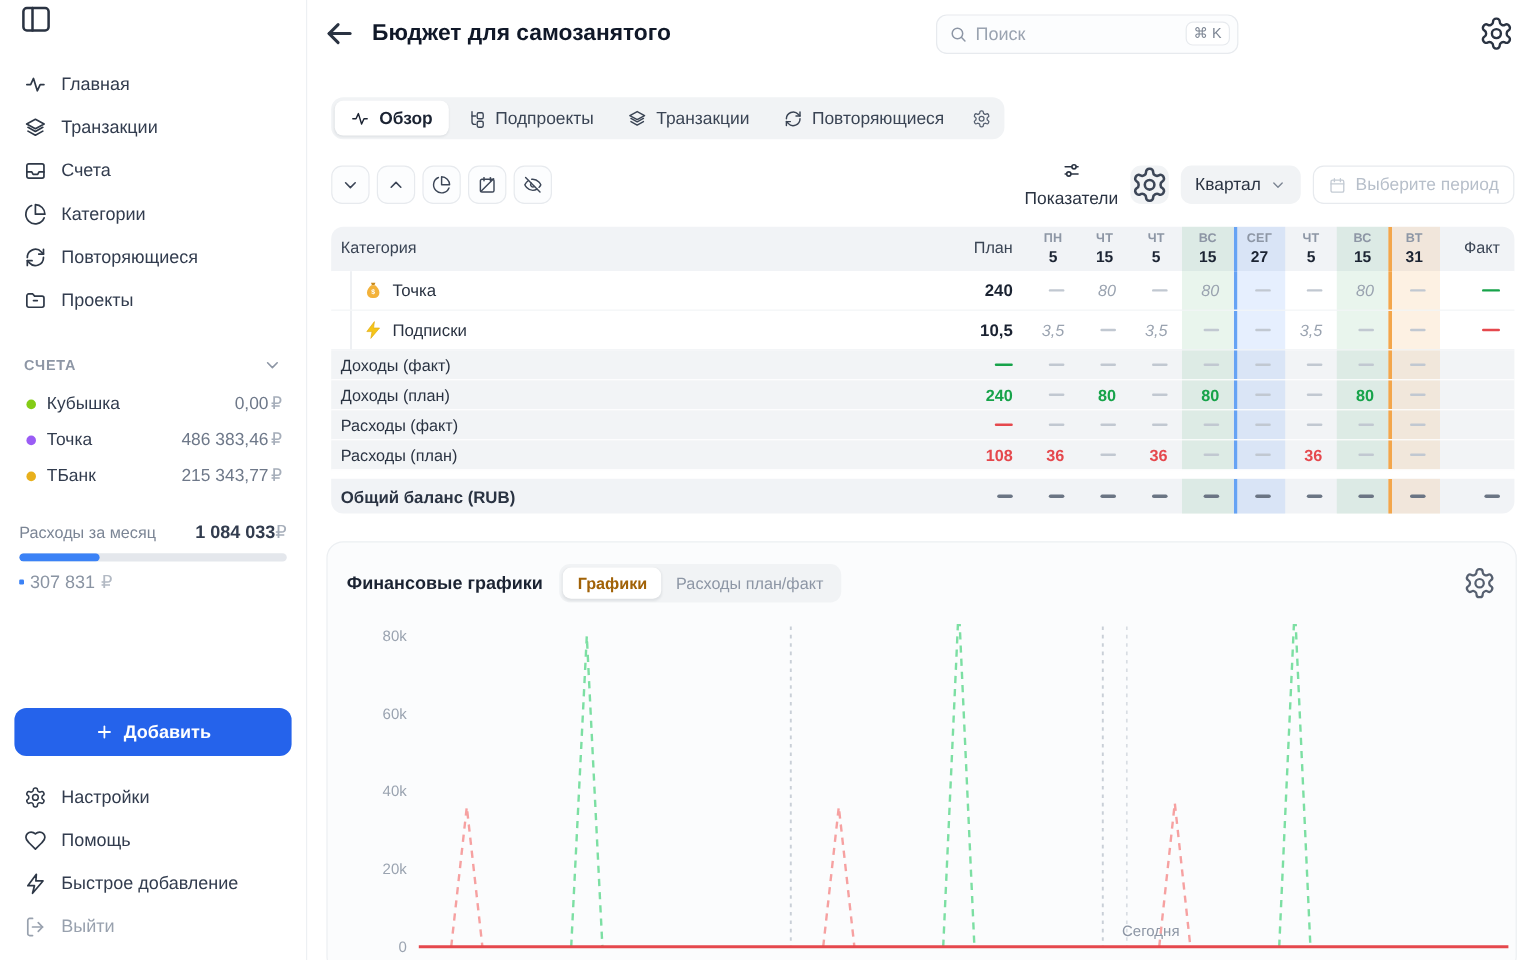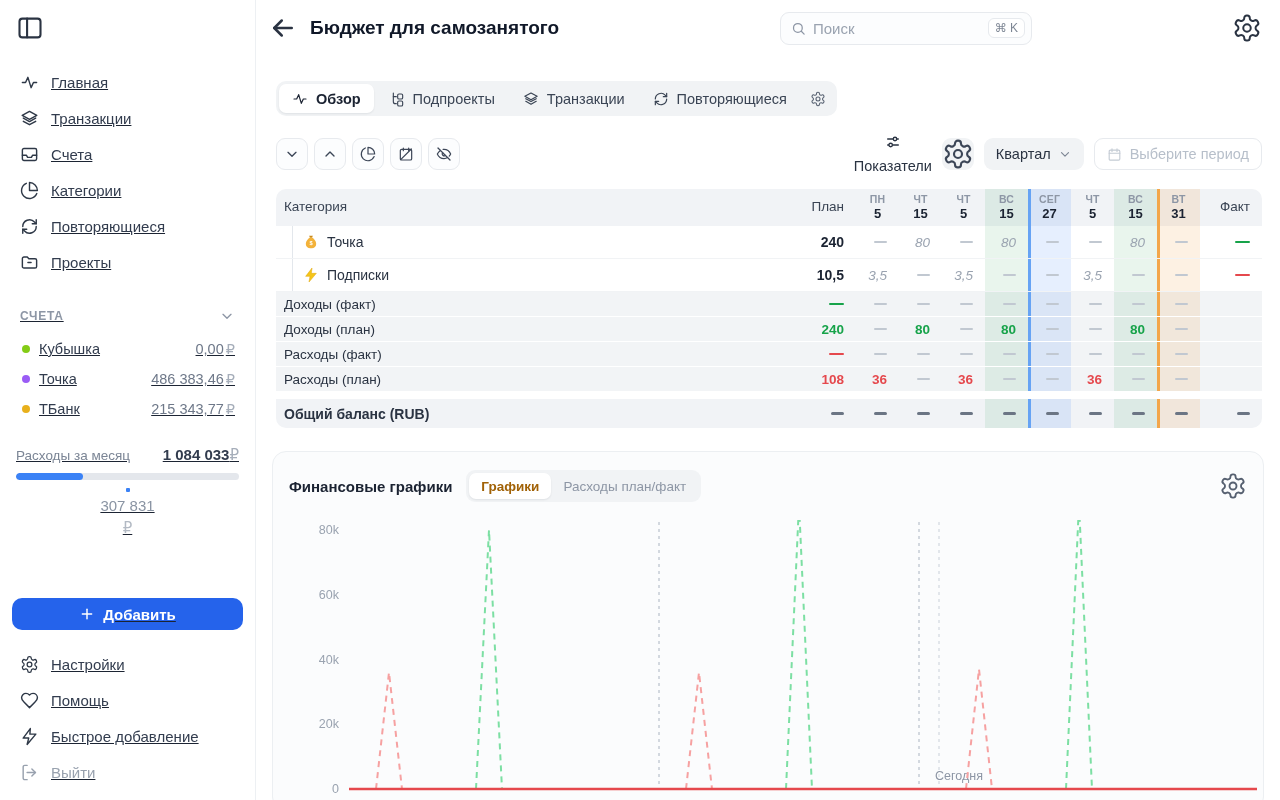--- a/index.html
+++ b/index.html
@@ -1,22 +1,22 @@
 <!DOCTYPE html>
 <html><head>
 <meta charset="utf-8">
 <style>
   * { margin:0; padding:0; box-sizing:border-box; }
   html,body { width:1280px; height:800px; overflow:hidden; background:#ffffff;
     font-family:"Liberation Sans","DejaVu Sans",sans-serif; color:#1c2433; }
 
   
   .app { display:flex; width:1280px; height:800px; }
-  .sidebar { width:256px; flex:0 0 256px; border-right:1px solid #edf0f3; padding:12px 0 0;
-    display:flex; flex-direction:column; position:relative;text-decoration:underline; }
+  .sidebar { width:256px; flex:0 0 256px; border-right:1px solid #edf0f3; padding:0 0 0;
+    display:flex; flex-direction:column; position:relative; }
   .main { flex:1; position:relative; overflow:hidden; }
 
   
   .sb-toggle { margin:2px 0 0 16px; width:28px; height:28px; display:flex; align-items:center; justify-content:center;
     color:#2a3342; cursor:pointer; border-radius:6px; }
   .sb-nav { margin-top:22px; }
   .sb-item { display:flex; align-items:center; gap:12px; height:36px; padding:0 20px; font-size:15px;
     color:#323c4e; cursor:pointer; }
   .sb-item svg { width:19px; height:19px; color:#2e3847; flex:0 0 19px; }
   .sb-section { margin-top:28px; padding:0 20px; display:flex; align-items:center; justify-content:space-between;
@@ -28,25 +28,25 @@
   .acct-name { color:#323c4e; }
   .acct-val { margin-left:auto; color:#6e7889; font-size:14.5px; }
   .acct-val .cur { color:#a6aeba; margin-left:2px; }
   .sb-month { margin-top:22px; padding:0 16px; }
   .sb-month-line { display:flex; align-items:baseline; justify-content:space-between; }
   .sb-month-label { font-size:13.5px; color:#7b8595; }
   .sb-month-val { font-size:15px; color:#323c4e; font-weight:600; }
   .sb-month-val .cur { color:#a6aeba; font-weight:400; }
   .sb-progress { margin-top:9px; height:7px; border-radius:4px; background:#e4e7ec; overflow:hidden; }
   .sb-progress > div { height:100%; border-radius:4px; background:#3b82f6; }
-  .sb-sub { margin-top:8px; display:flex; align-items:center; gap:5px; font-size:15px; color:#8a94a3;flex-direction:column; }
+  .sb-sub { margin-top:8px; display:flex; align-items:center; gap:5px; font-size:15px; color:#8a94a3; }
   .sb-sub .mini-dot { width:4px; height:4px; background:#3b82f6; border-radius:1px; }
   .sb-sub .cur { color:#b3bac4; }
   .sb-bottom { margin-top:auto; padding-bottom:10px; }
-  .add-btn { margin:0 12px 16px; height:32px; border-radius:10px; background:#2563eb; color:#fff; border:none;
+  .add-btn { margin:0 12px 16px; height:40px; border-radius:10px; background:#2563eb; color:#fff; border:none;
     width:calc(100% - 24px); font-size:15px; font-weight:600; display:flex; align-items:center; justify-content:center;
     gap:8px; cursor:pointer; font-family:inherit; }
   .add-btn svg { width:16px; height:16px; }
   .sb-item.muted, .sb-item.muted svg { color:#98a1ae; }
 
   
   .hdr { height:56px; display:flex; align-items:center; padding:0 18px 0 12px; }
   .back-btn { width:30px; height:30px; display:flex; align-items:center; justify-content:center; color:#2a3342;
     cursor:pointer; border-radius:8px; }
   .back-btn svg { width:20px; height:20px; }

